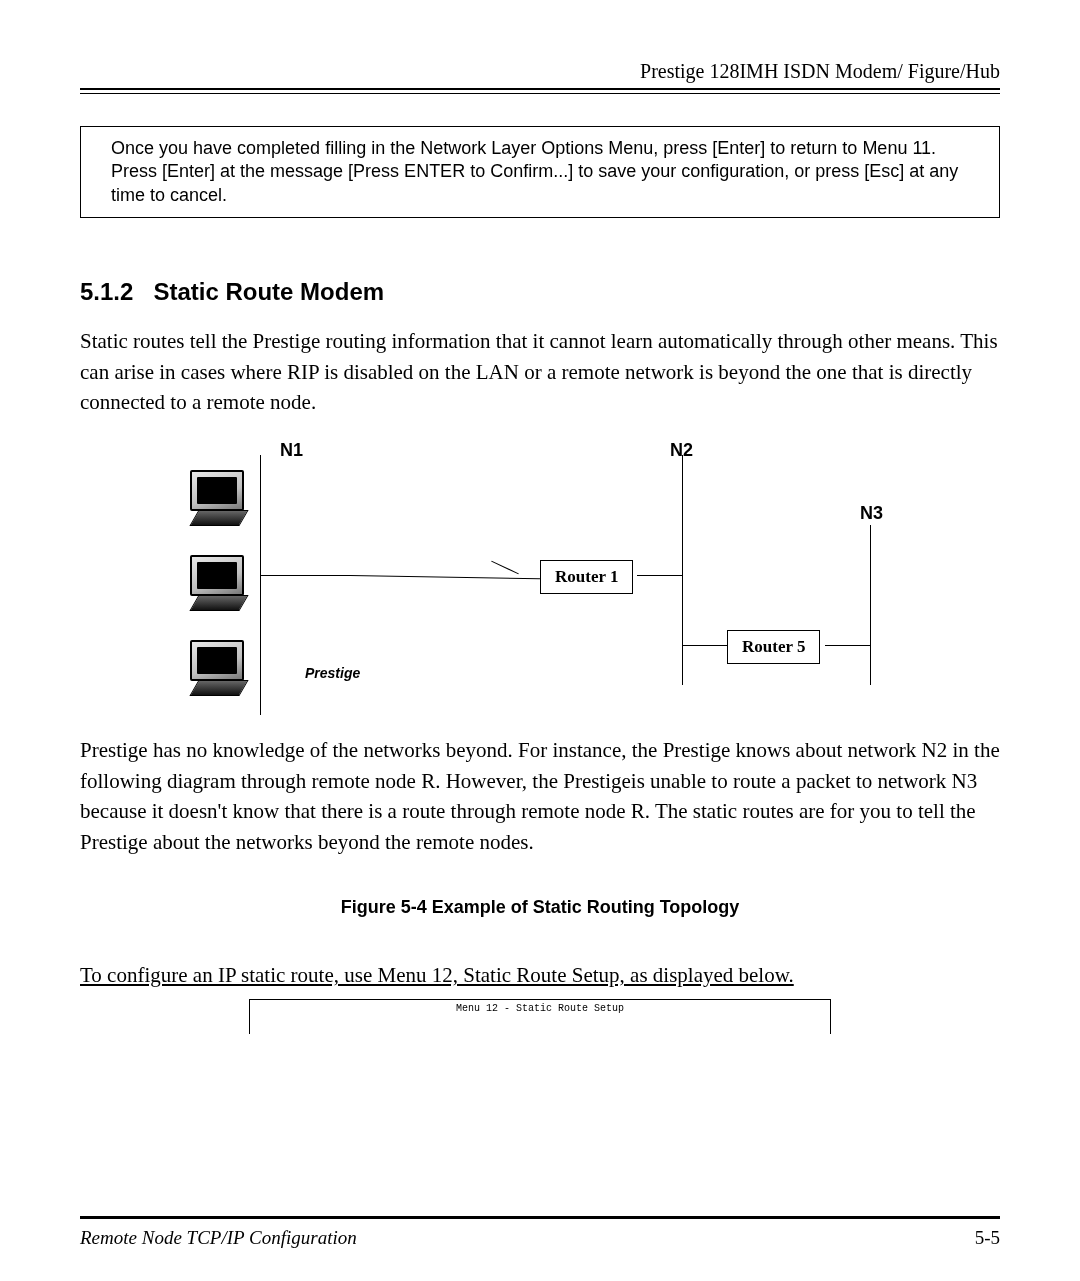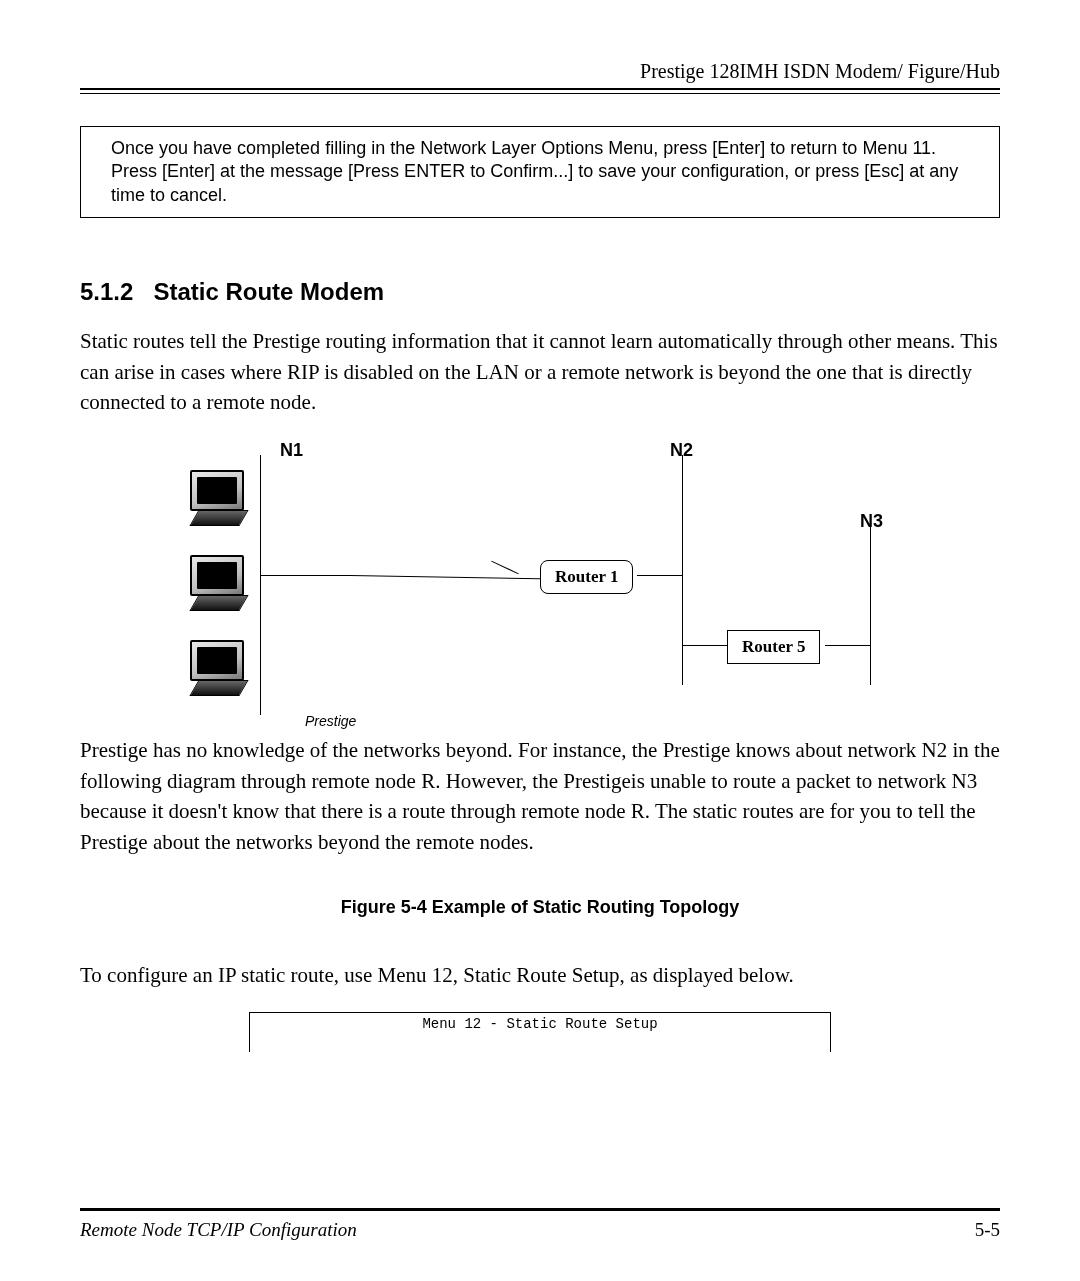--- a/index.html
+++ b/index.html
@@ -69,23 +69,22 @@
     font-weight: bold;
     font-size: 17px;
     padding: 6px 14px;
     background: #fff;
     white-space: nowrap;
   }
   .prestige-lbl {
     position: absolute;
     font-family: Arial, Helvetica, sans-serif;
     font-style: italic;
-    font-weight: normal;
+    font-weight: bold;
     font-size: 14px;
-    margin-top: 48px;
   }
   .vline { position: absolute; width: 0; border-left: 1.5px solid #000; }
   .hline { position: absolute; height: 0; border-top: 1.5px solid #000; }
 
   
   .monitor {
     position: absolute;
     width: 60px; height: 70px;
   }
   .monitor .screen {
@@ -113,34 +112,34 @@
   .figure-caption {
     font-family: Arial, Helvetica, sans-serif;
     font-weight: bold;
     font-size: 18px;
     text-align: center;
     margin-top: 40px;
     margin-bottom: 42px;
   }
 
   .menu-box {
-    margin: 21px auto 0 auto;
+    margin: 8px auto 0 auto;
     width: 580px;
     border: 1px solid #000;
     border-bottom: none;
     padding: 3px 0 20px 0;
     font-family: "Courier New", Courier, monospace;
-    font-size: 14px;
+    font-size: 10px;
     text-align: center;
   }
 
   .footer-wrap {
     position: absolute;
     left: 80px; right: 80px;
-    bottom: 40px;
+    bottom: 32px;
   }
   .footer-row {
     display: flex;
     justify-content: space-between;
     font-family: "Times New Roman", Times, serif;
     font-size: 19px;
     margin-top: 8px;
   }
   .footer-left { font-style: italic; }
 </style>
@@ -180,40 +179,40 @@
         <div class="base"></div>
       </div>
 
     <span class="prestige-lbl" style="left:155px; top:230px;">Prestige</span>
 
     <div class="hline" style="left:110px; top:140px; width:90px;"></div>
     <div class="hline" style="left:200px; top:140px; width:190px; transform-origin:left center; transform:rotate(1deg);"></div>
 
     <div class="hline" style="left:340px; top:132px; width:30px; transform:rotate(25deg);"></div>
 
-    <div class="router-box" style="left:390px; top:125px;border-radius:8px;">Router 1</div>
+    <div class="router-box" style="left:390px; top:125px;">Router 1</div>
 
     <div class="hline" style="left:487px; top:140px; width:45px;"></div>
 
     <div class="vline" style="left:532px; top:20px; height:230px;"></div>
     <span class="diagram-label" style="left:520px; top:5px;">N2</span>
 
     <div class="hline" style="left:532px; top:210px; width:45px;"></div>
     <div class="router-box" style="left:577px; top:195px;">Router 5</div>
 
     <div class="hline" style="left:675px; top:210px; width:45px;"></div>
     <div class="vline" style="left:720px; top:90px; height:160px;"></div>
-    <span class="diagram-label" style="left:710px; top:76px;">N3</span>
+    <span class="diagram-label" style="left:710px; top:68px;">N3</span>
   </div>
 
   <div class="body-para">Prestige has no knowledge of the networks beyond. For instance, the Prestige knows about network N2 in the following diagram through remote node R. However, the Prestigeis unable to route a packet to network N3 because it doesn't know that there is a route through remote node R. The static routes are for you to tell the Prestige about the networks beyond the remote nodes.</div>
 
   <div class="figure-caption">Figure 5-4 Example of Static Routing Topology</div>
 
-  <div class="body-para" style="margin-bottom:0;">To configure an IP static route, use Menu 12, Static Route Setup, as displayed below.</div>
+  <div class="body-para" style="margin-bottom:0;text-decoration:underline;">To configure an IP static route, use Menu 12, Static Route Setup, as displayed below.</div>
 
   <div class="menu-box">
     <span>Menu 12 - Static Route Setup</span>
   </div>
 
   <div class="footer-wrap">
     <hr class="hr-thin">
     <hr class="hr-thick">
     <div class="footer-row">
       <span class="footer-left">Remote Node TCP/IP Configuration</span>

